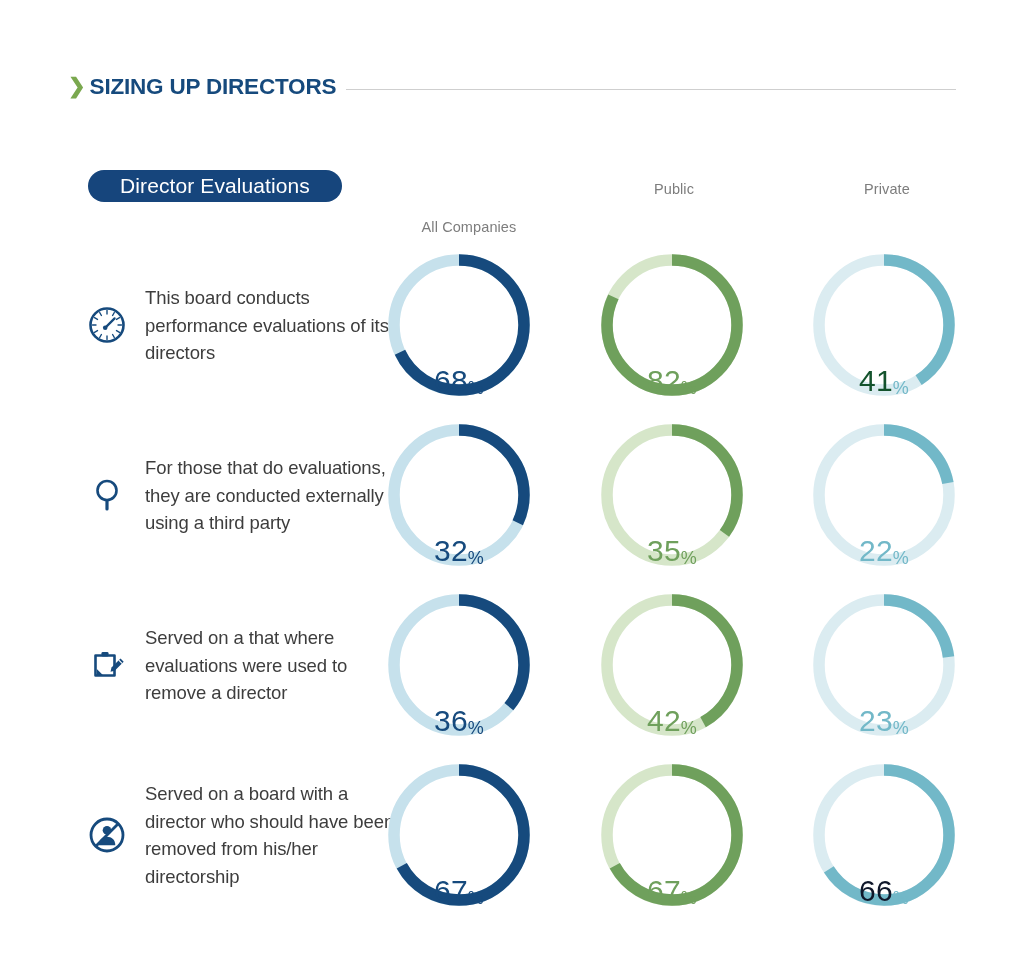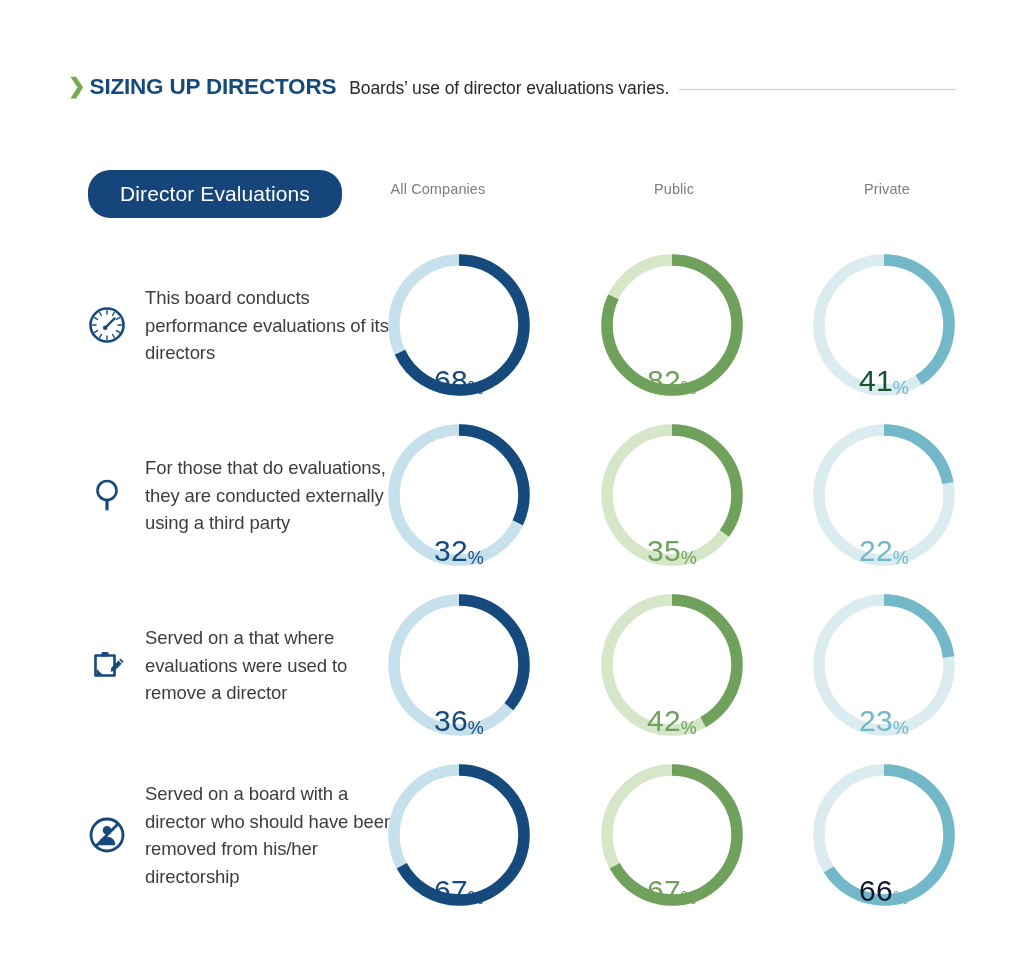--- a/index.html
+++ b/index.html
@@ -62,40 +62,40 @@
     top: 170px;
     left: 0;
     width: 1024px;
     height: 46px;
   }
   .pill {
     position: absolute;
     left: 88px;
     top: 0;
     width: 254px;
-    height: 48px;
+    height: 32px;
     border-radius: 22px;
     background: #16457c;
     color: #ffffff;
     font-size: 21px;
     display: flex;
     align-items: center;
     justify-content: center;
     letter-spacing: 0.1px;
   }
   .colname {
     position: absolute;
     top: 11px;
     width: 180px;
     text-align: center;
     font-size: 14.5px;
     color: #7d7d7d;
     letter-spacing: 0.1px;
   }
-  .colname.c0 { left: 348px; }
+  .colname.c0 { left: 379px; margin-top: 38px; }
   .colname.c1 { left: 584px; }
   .colname.c2 { left: 797px; }
 
   
   .rows {
     position: absolute;
     left: 0;
     top: 240px;
     width: 1024px;
   }
@@ -160,21 +160,20 @@
     letter-spacing: 0.2px;
     transform: translateY(1px);
   }
 </style>
 </head>
 <body>
 
 <div class="header">
   <span class="chevron">❯</span>
   <span class="kicker">SIZING UP DIRECTORS</span>
-  <span class="subtitle">Boards’ use of director evaluations varies.</span>
   <span class="rule"></span>
 </div>
 
 <div class="colhead">
   <div class="pill">Director Evaluations</div>
   <div class="colname c0">All Companies</div>
   <div class="colname c1">Public</div>
   <div class="colname c2">Private</div>
 </div>
 

